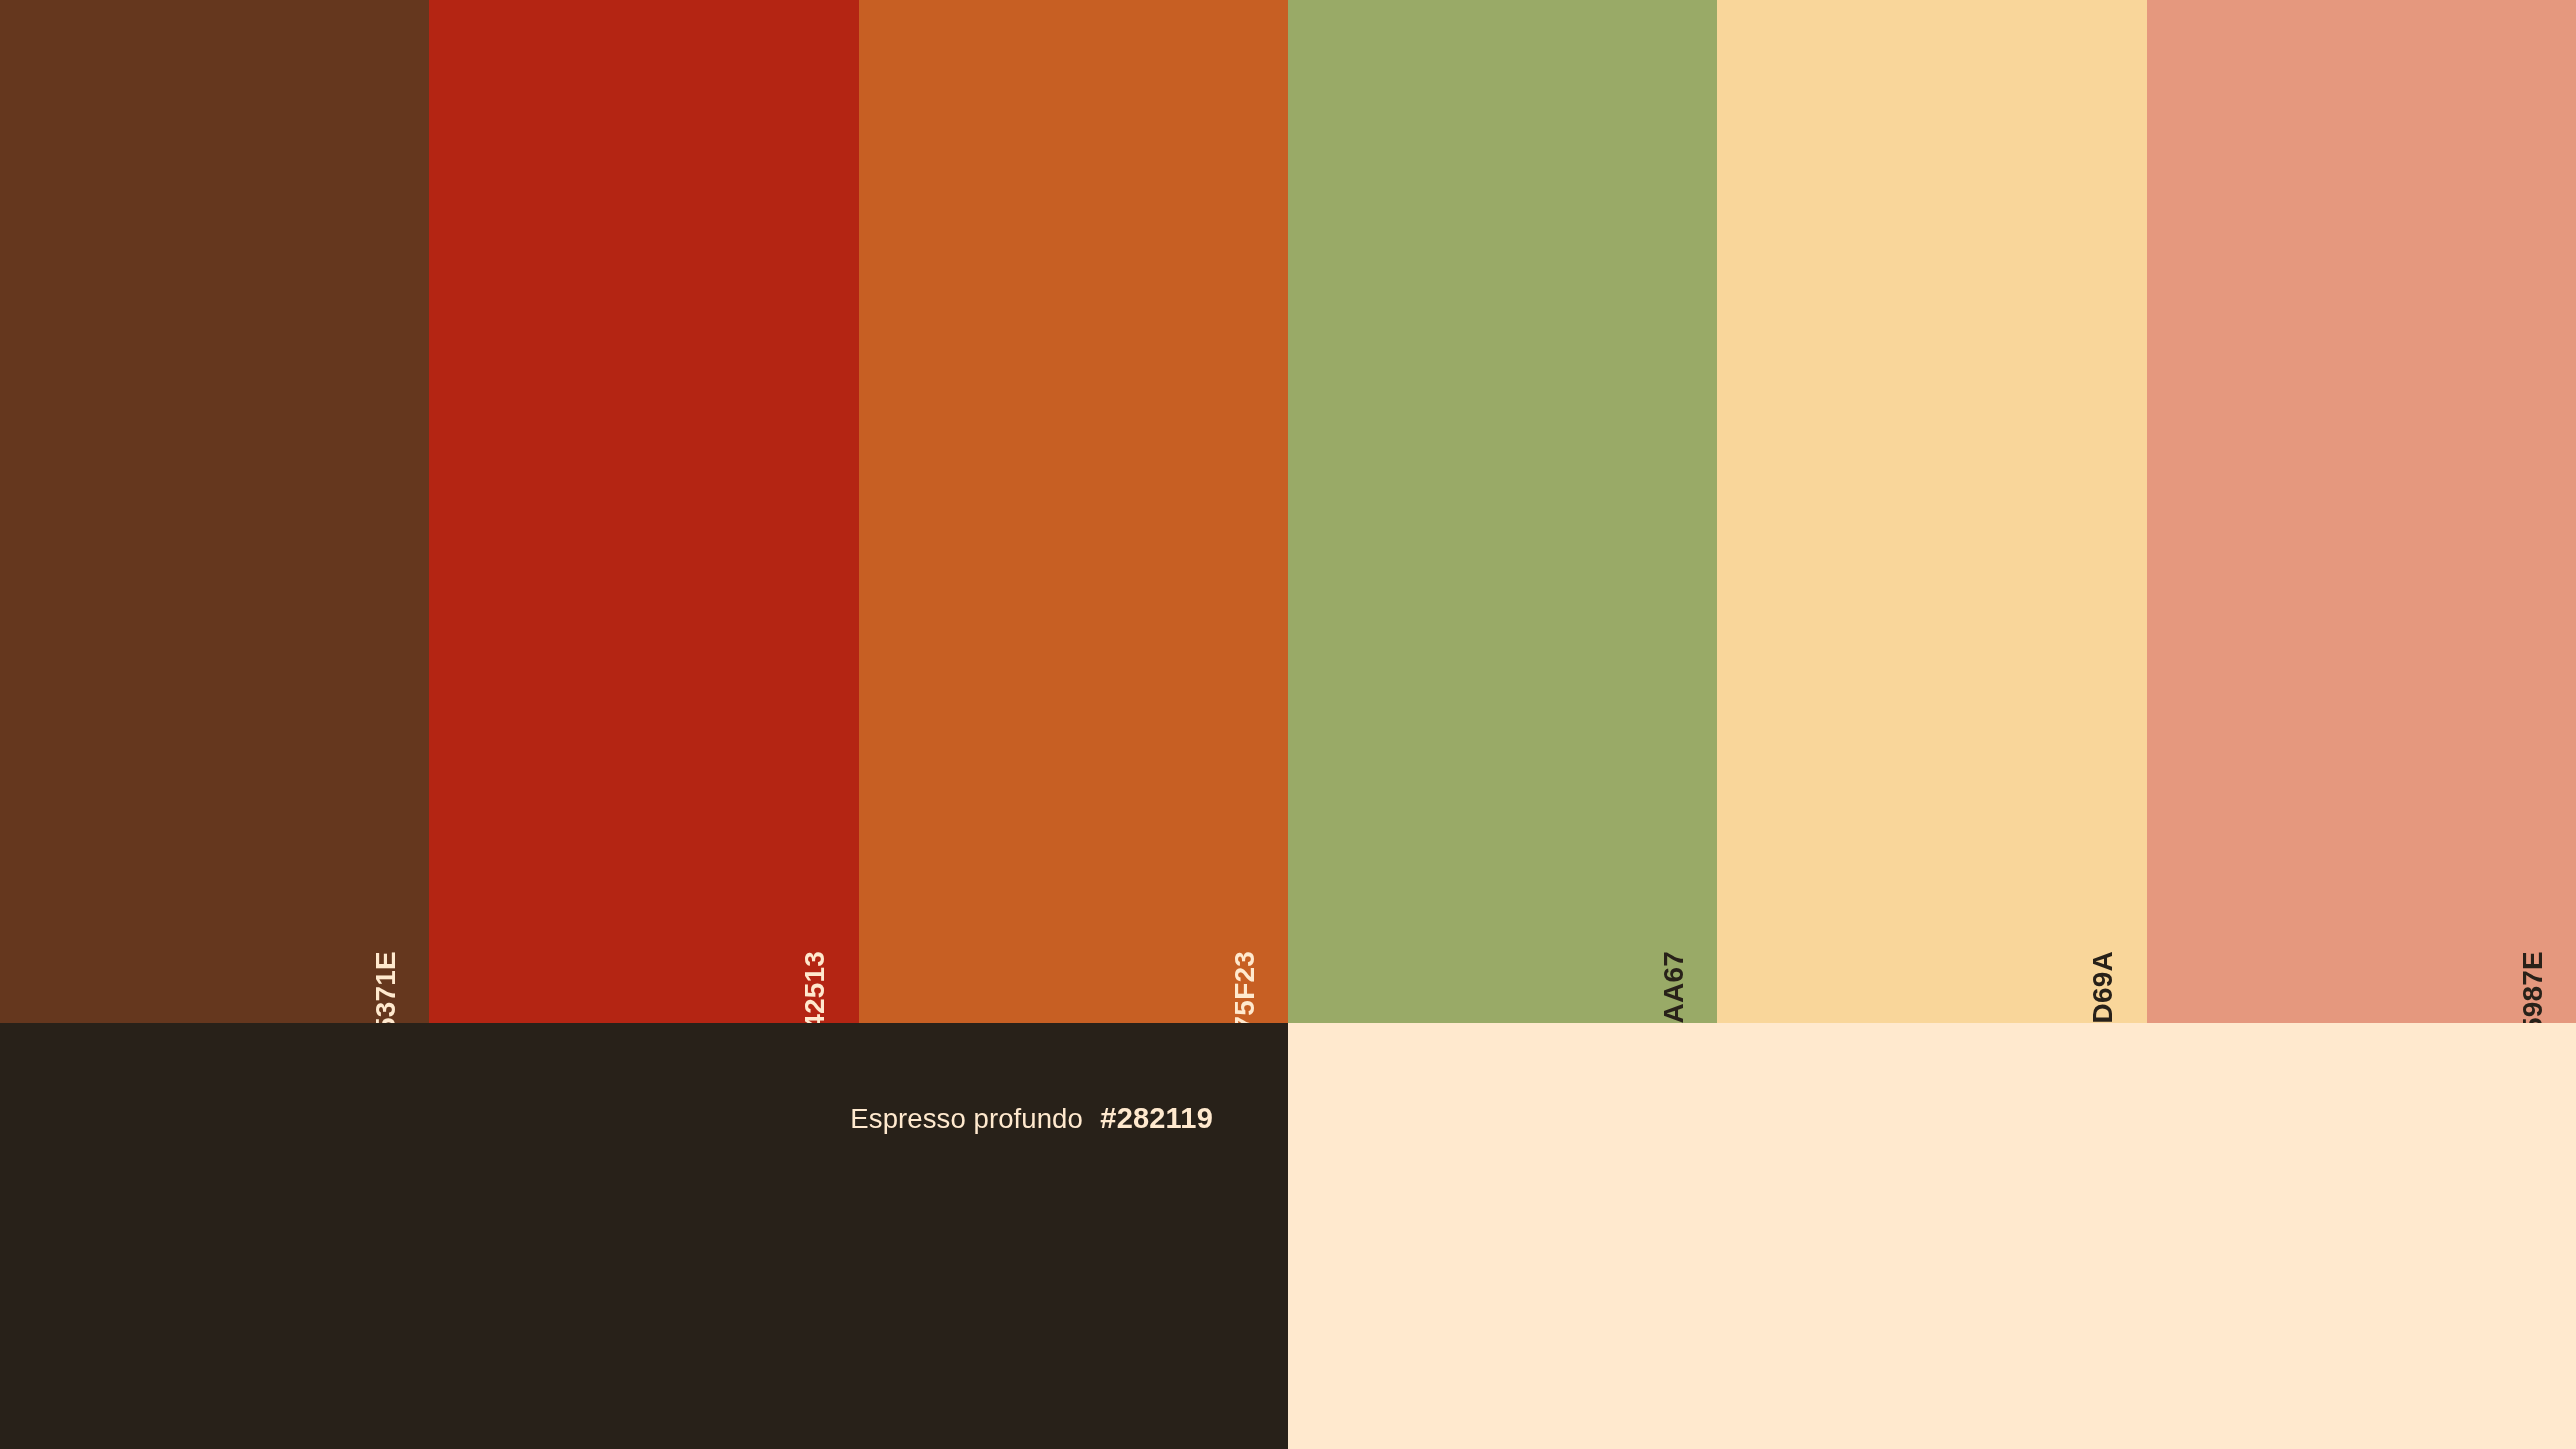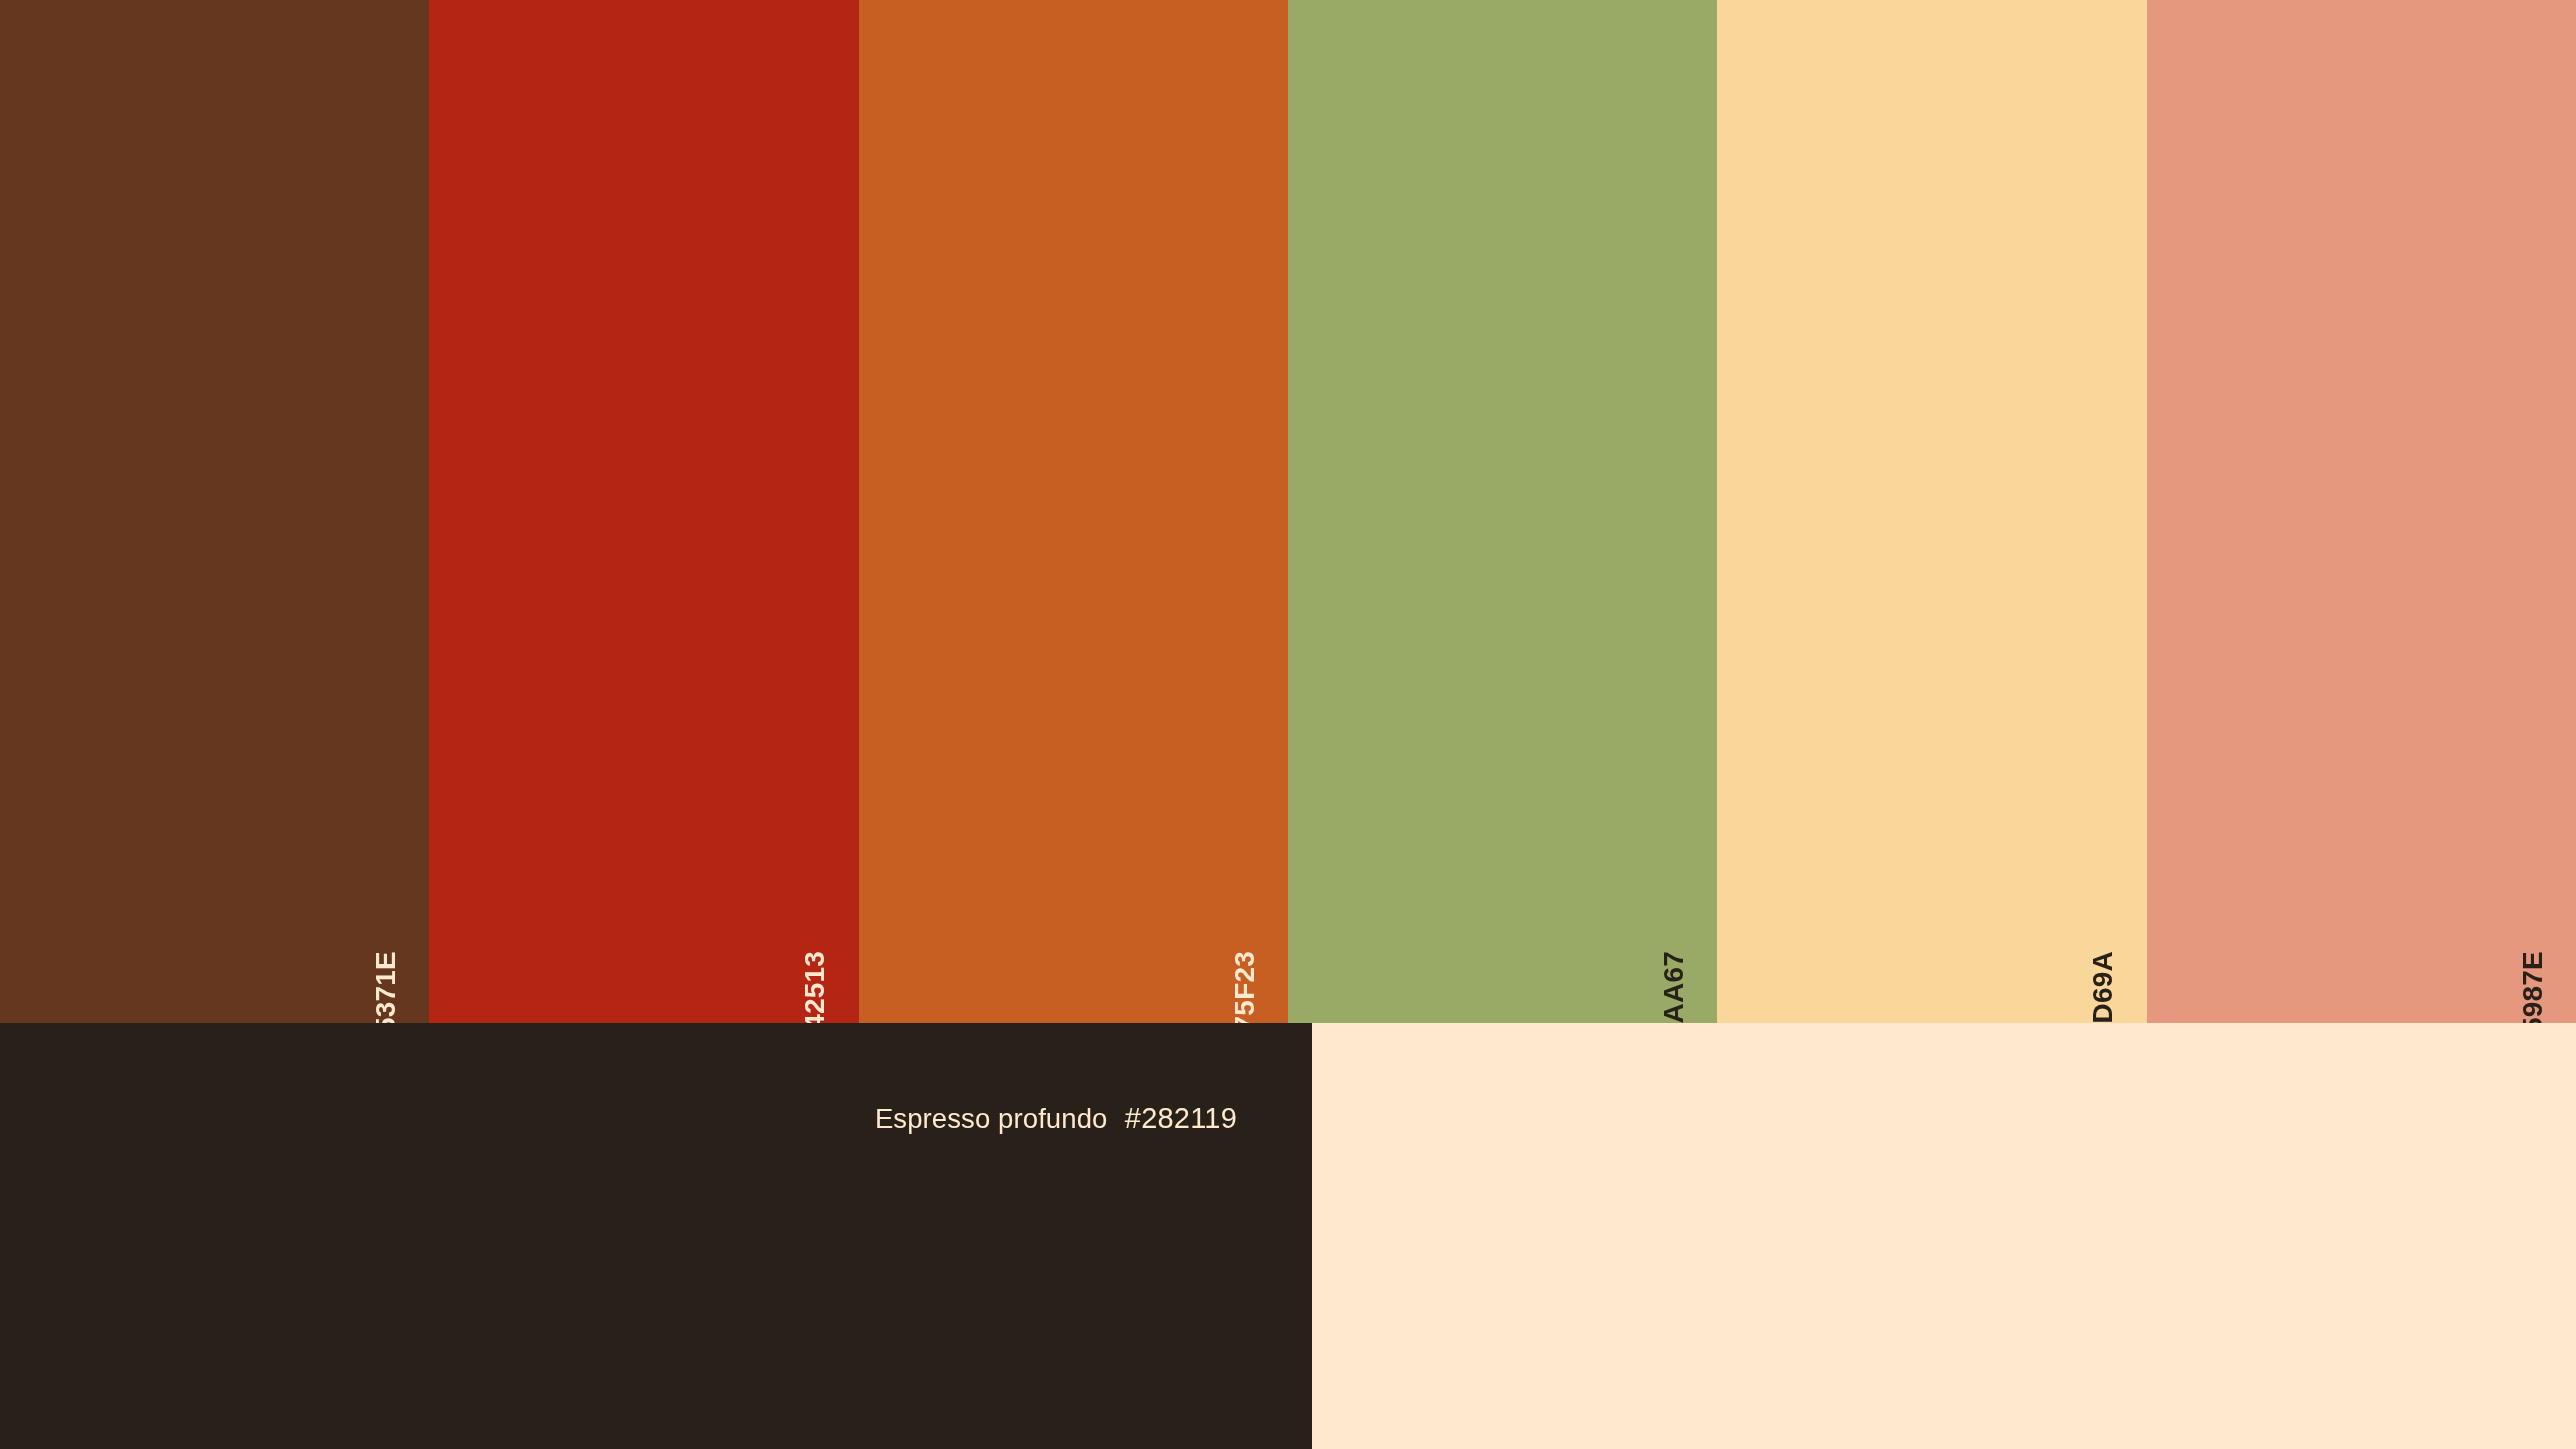--- a/index.html
+++ b/index.html
@@ -66,21 +66,20 @@
     width: 2576px;
     height: 426px;
     display: flex;
     flex-direction: row;
   }
 
   .panel {
     position: relative;
     height: 100%;
     overflow: hidden;
-    padding-left: 24px;
   }
 
   .panel-dark  { width: 1288px; }
   .panel-light { width: 1288px; }
 
   .panel-caption {
     position: absolute;
     top: 81px;
     white-space: nowrap;
     display: flex;
@@ -94,21 +93,21 @@
   .panel-light .panel-caption { left: 66px; }
 
   .panel-name {
     font-size: 27.5px;
     font-weight: 400;
     letter-spacing: 0.1px;
   }
 
   .panel-hex {
     font-size: 29px;
-    font-weight: 400;
+    font-weight: 700;
     letter-spacing: 0.2px;
   }
 </style>
 </head>
 <body>
 
 <div class="palette">
 
   <div class="swatch-row">
 

